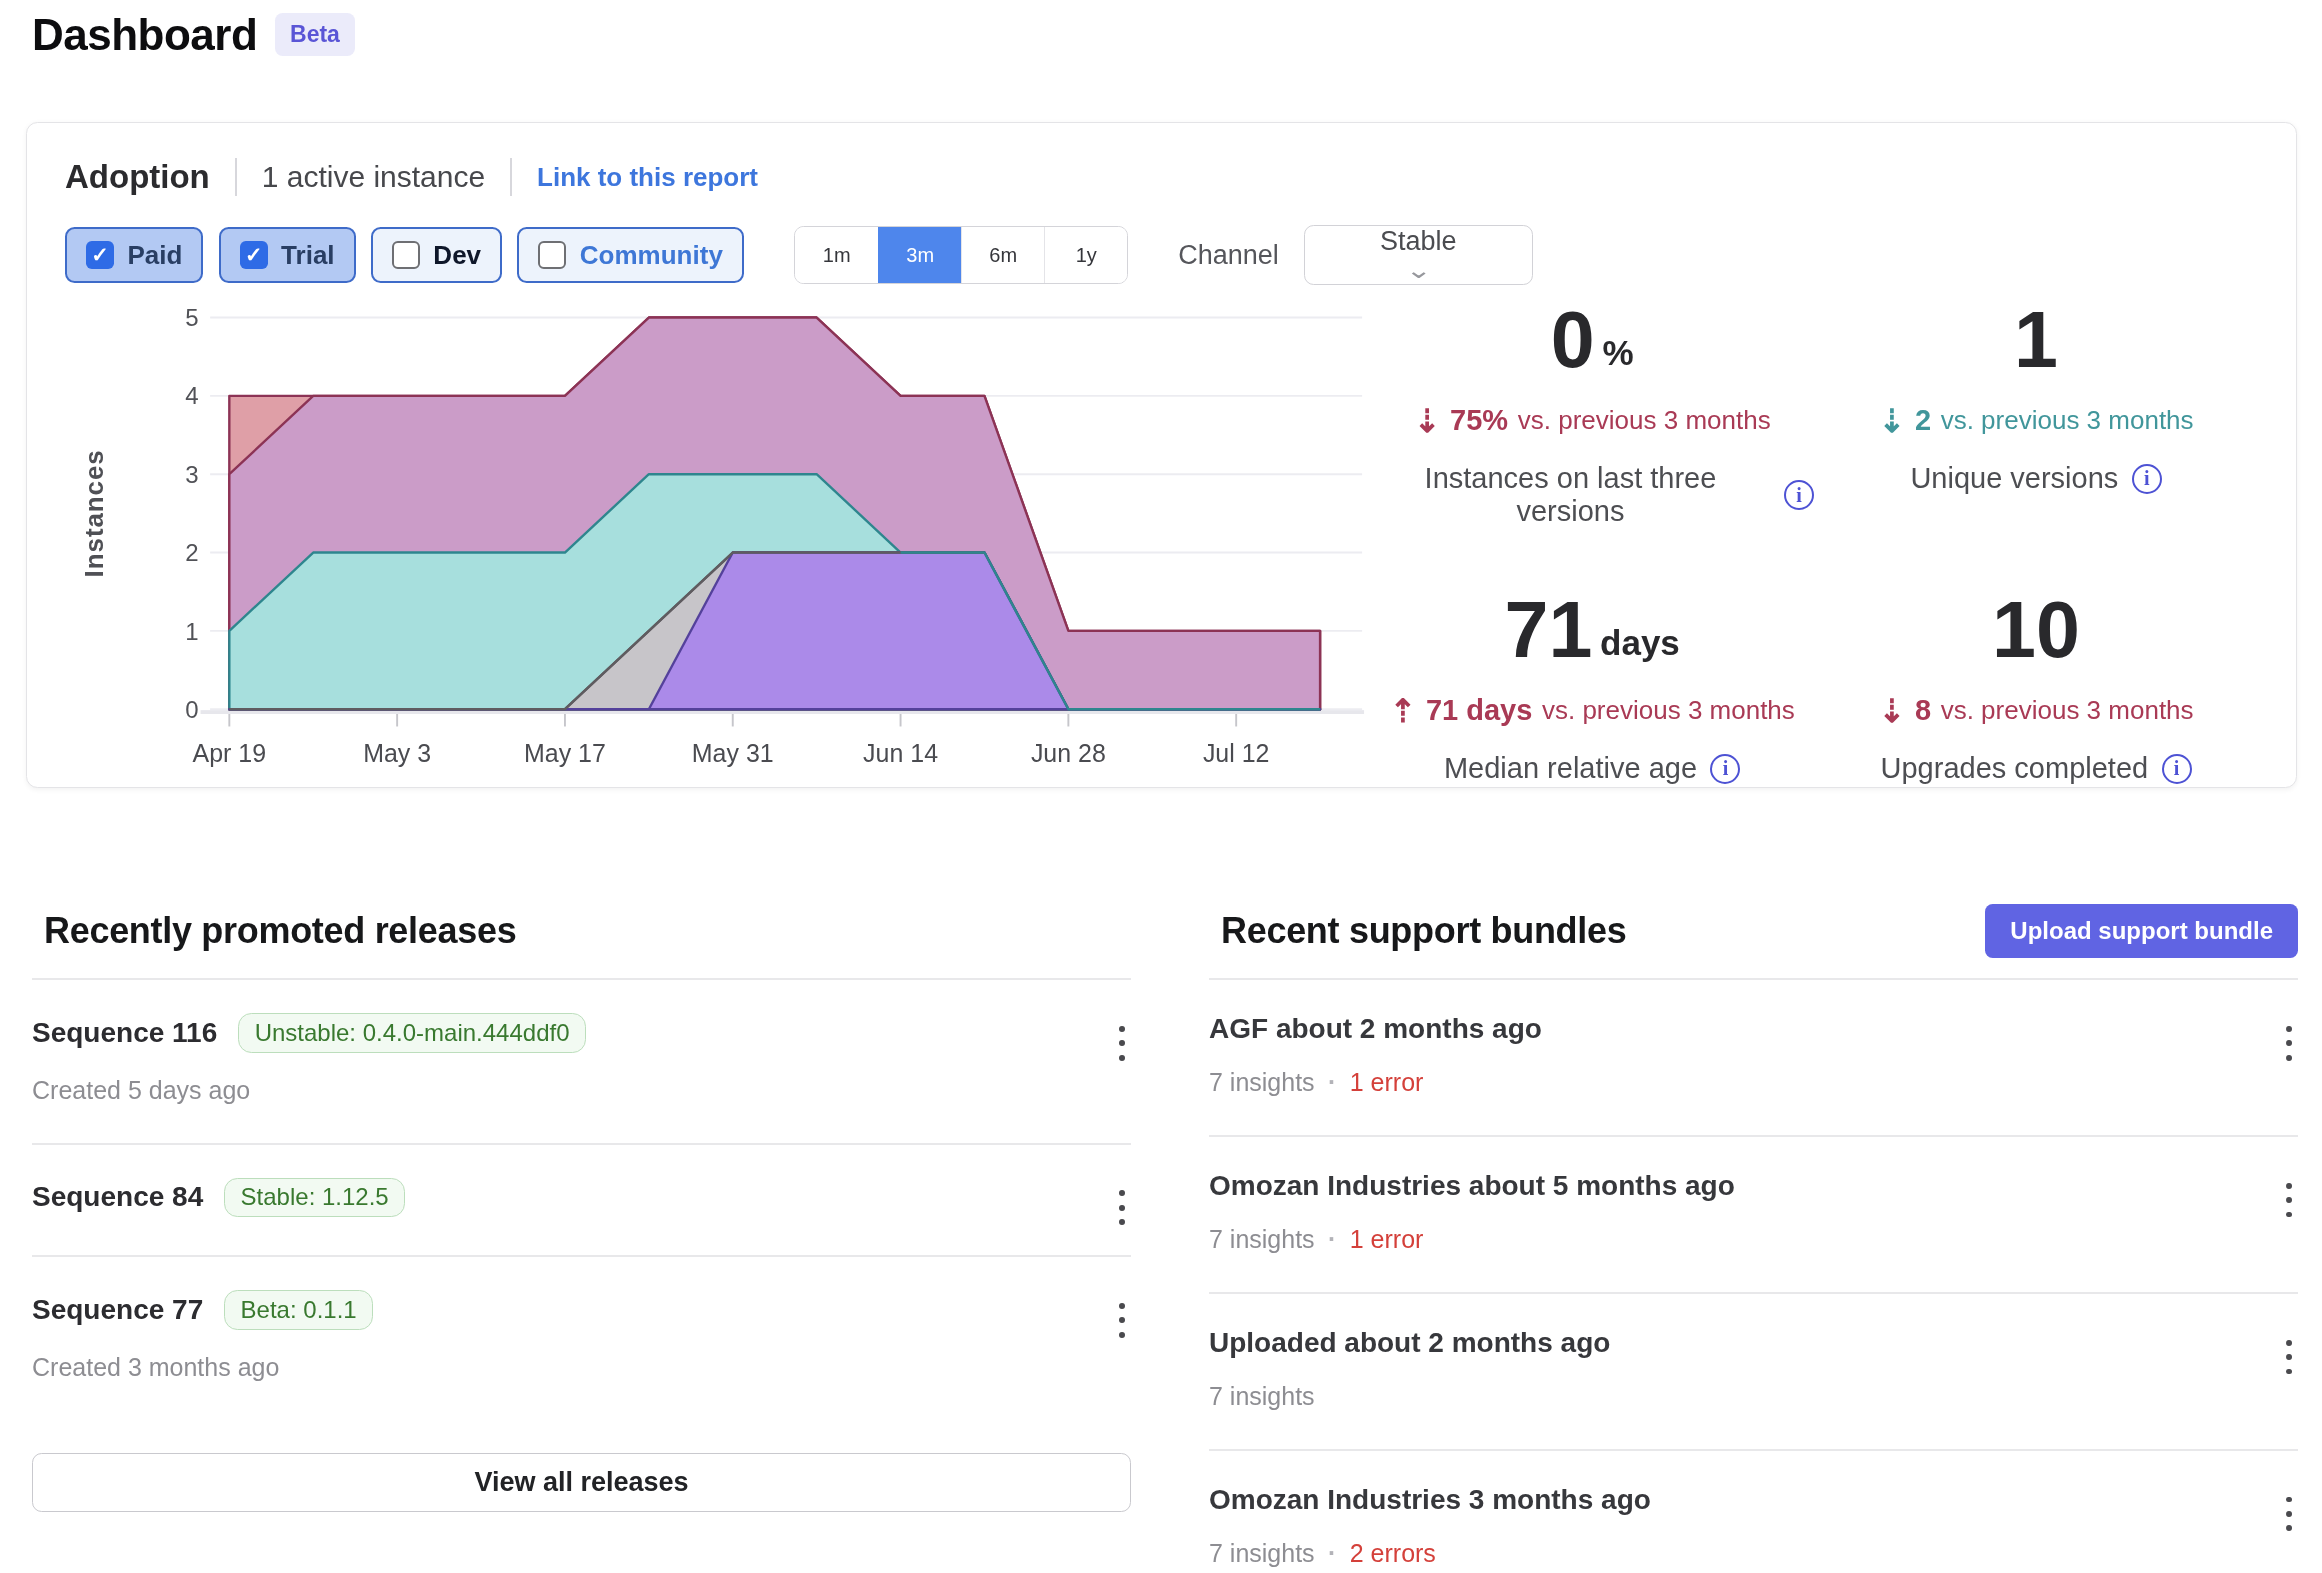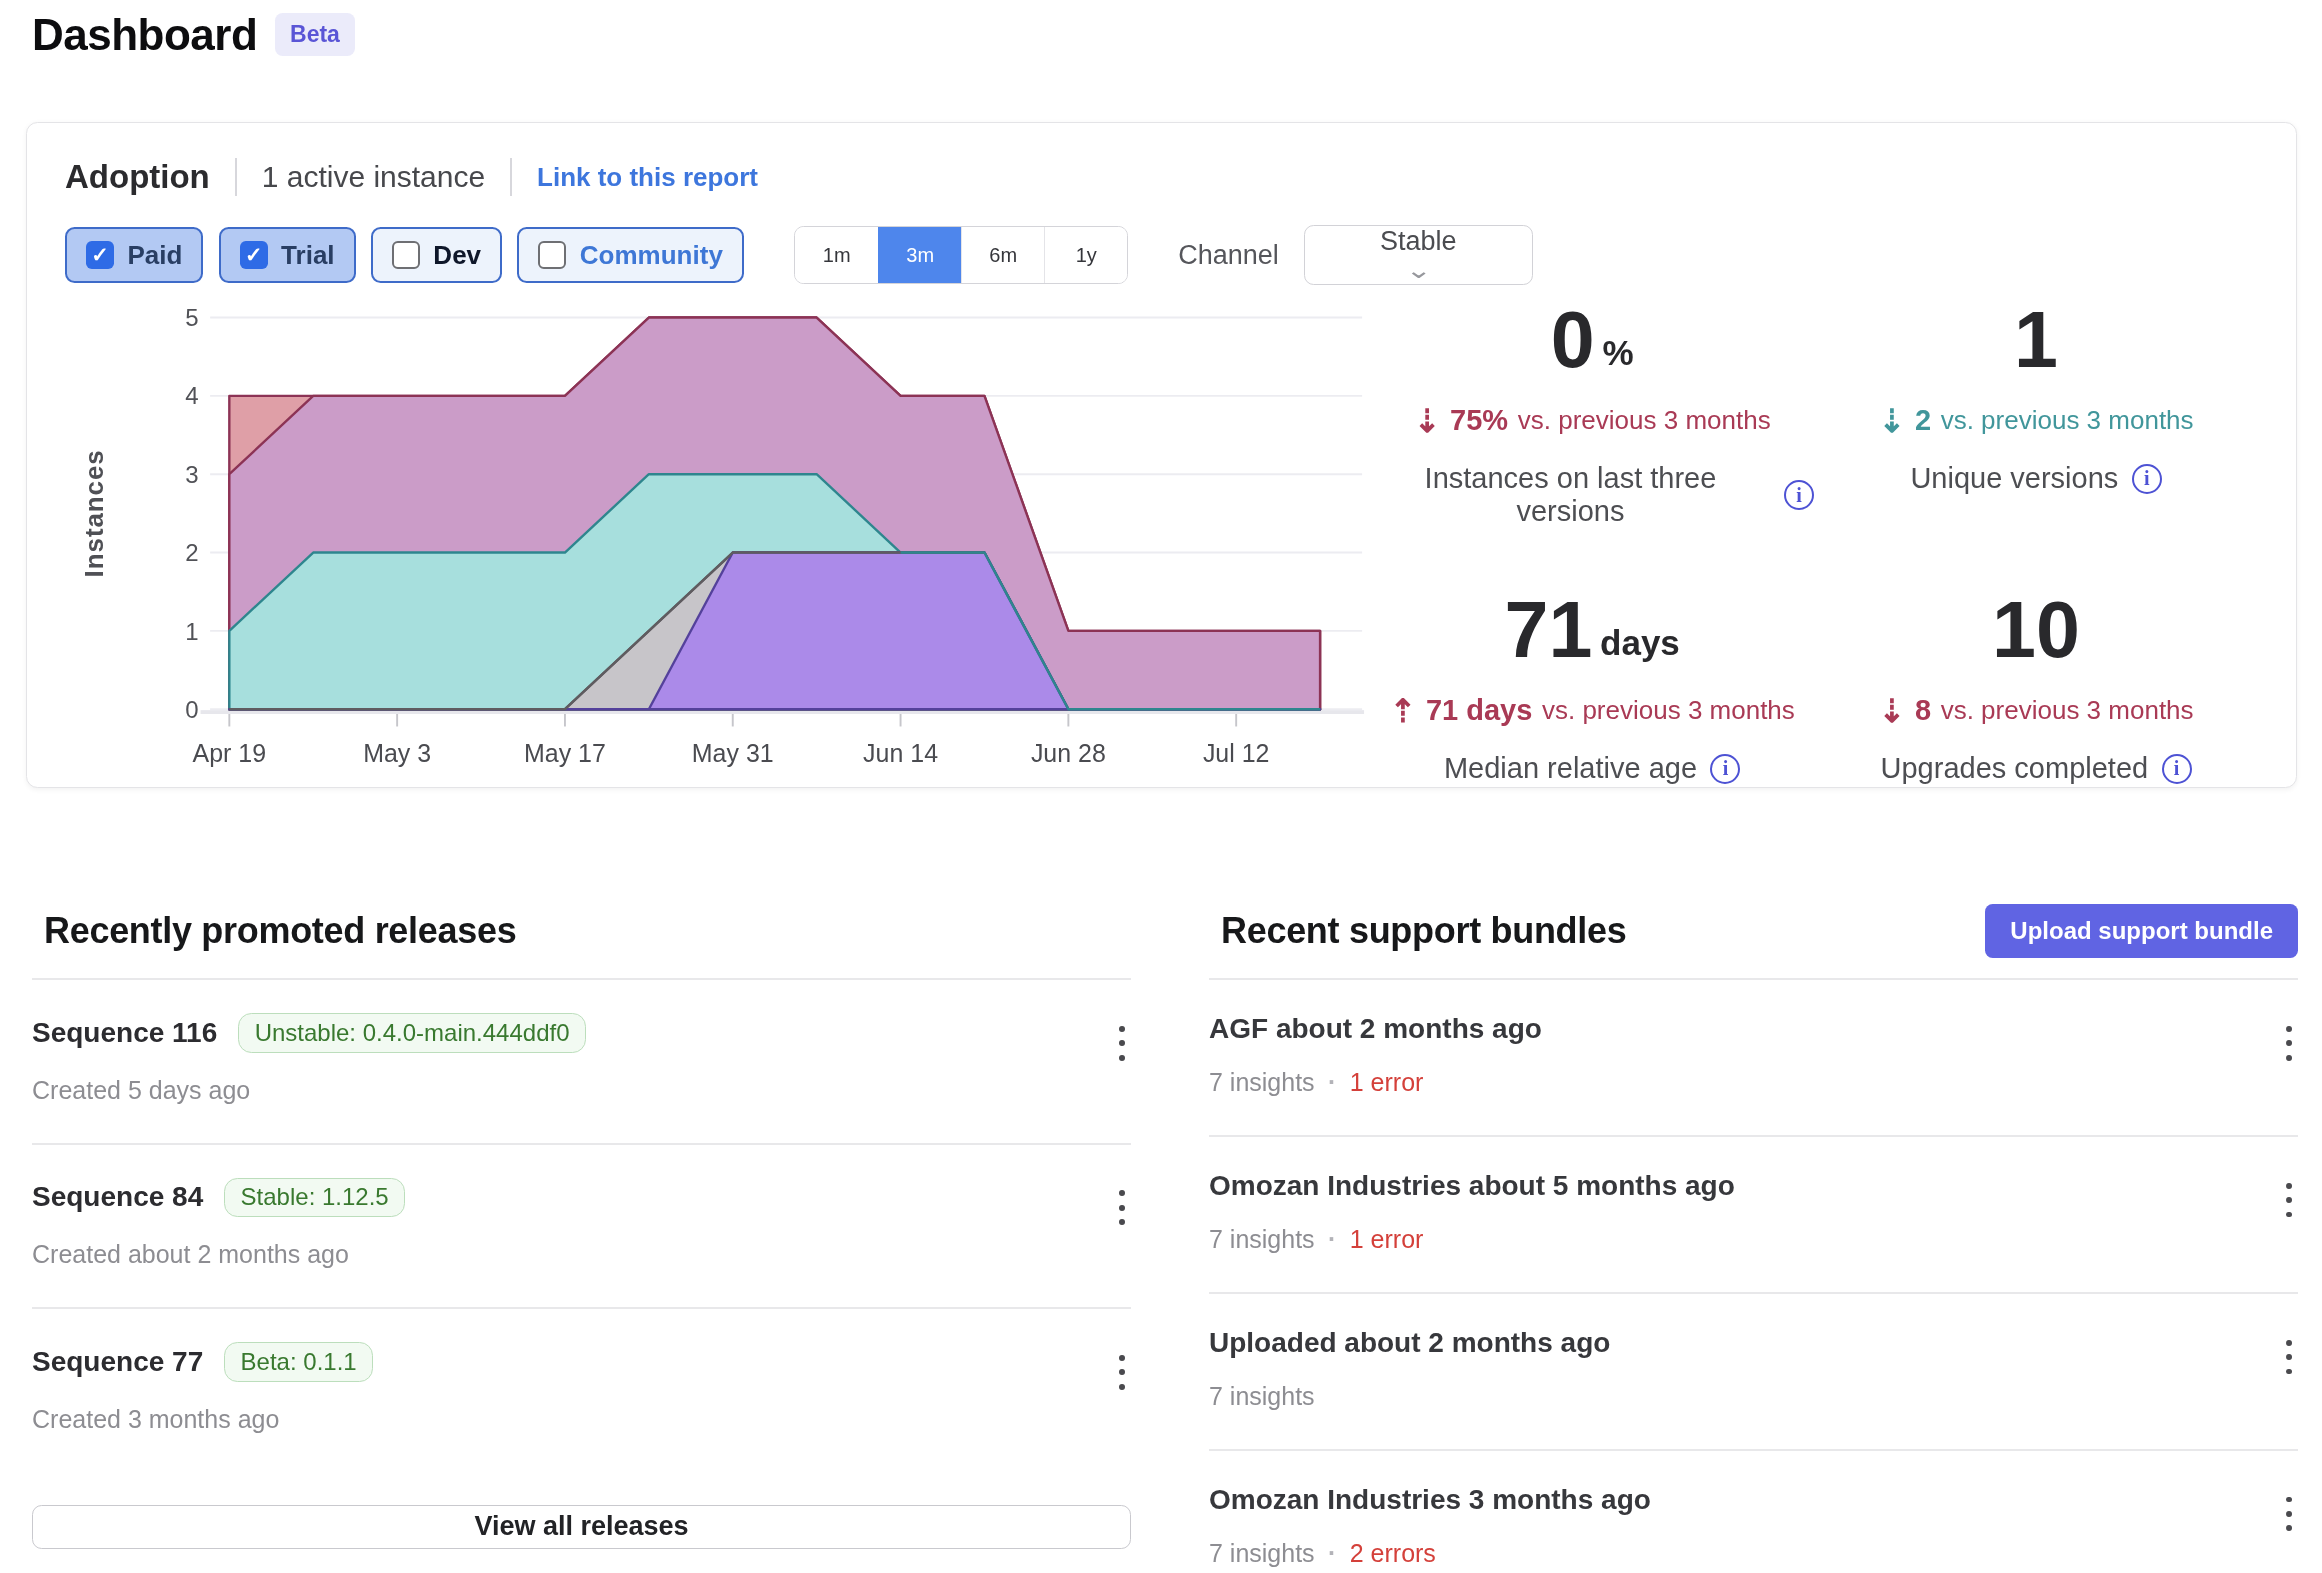--- a/index.html
+++ b/index.html
@@ -85,21 +85,21 @@
   .row-title { font-size:28px; font-weight:bold; color:#2c2c30; }
   .row-title.bundle { font-weight:600; color:#37383c; }
   .badge-green { font-size:24px; color:#39792f; background:#f2faf2; border:1.9px solid #bcdebc;
     border-radius:13.4px; padding:4.8px 15.4px; white-space:nowrap; }
   .row-meta { margin-top:23px; font-size:25px; color:#8d8d92; display:flex; align-items:center; gap:13.4px; }
   .row-meta .err { color:#d4403a; }
   .row-meta .dot { color:#b3b3b8; font-weight:bold; }
   .kebab { position:absolute; right:0px; top:40px; display:flex; flex-direction:column; gap:8.6px;
     padding:5.8px; cursor:pointer; }
   .kebab i { width:5.8px; height:5.8px; border-radius:50%; background:#4a4a4e; }
-  .view-all-btn { margin-top:33px; width:100%; height:44px; background:#fff;
+  .view-all-btn { margin-top:33px; width:100%; height:59px; background:#fff;
     border:1.9px solid #c9c9ce; border-radius:9.6px; font-size:27px; font-weight:600;
     color:#222326; font-family:inherit; cursor:pointer; }
 </style>
 </head>
 <body>
 
 <div class="page">
 
   <div class="page-header">
     <div class="page-title">Dashboard</div>
@@ -267,21 +267,20 @@
             <i></i>
             <i></i>
           </div>
         </div>
         <div class="divider"></div>
         <div class="row">
           <div class="row-title-line">
             <span class="row-title">Sequence 84</span>
             <span class="badge-green">Stable: 1.12.5</span>
           </div>
-          <div class="row-meta">Created about 2 months ago</div>
           <div class="kebab">
             <i></i>
             <i></i>
             <i></i>
           </div>
         </div>
         <div class="divider"></div>
         <div class="row">
           <div class="row-title-line">
             <span class="row-title">Sequence 77</span>

